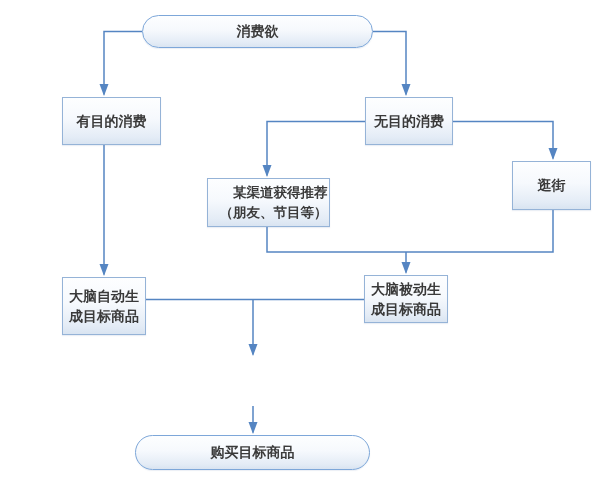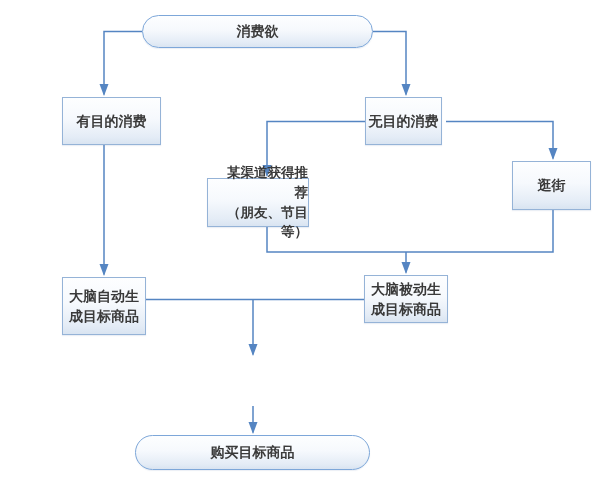--- a/index.html
+++ b/index.html
@@ -40,22 +40,22 @@
     font-size: 14px;
     line-height: 1.45;
     color: #3a3a3a;
     white-space: pre-line;
     box-shadow: 0 1px 1px rgba(120,150,190,0.15);
   }
   .terminator { border-radius: 18px; border-color: #7da7d9; }
 
   #node-start        { left: 142px; top: 15px;  width: 231px; height: 33px; }
   #node-purposeful   { left: 62px;  top: 97px;  width: 99px;  height: 48px; }
-  #node-purposeless  { left: 365px; top: 97px;  width: 77px;  height: 48px; }
-  #node-channel      { left: 207px; top: 178px; width: 102px; height: 49px; font-size: 13.5px; padding-left: 10px; }
+  #node-purposeless  { left: 365px; top: 97px;  width: 88px;  height: 48px; }
+  #node-channel      { left: 207px; top: 178px; width: 123px; height: 49px; font-size: 13.5px; padding-left: 10px; }
   #node-stroll       { left: 512px; top: 161px; width: 79px;  height: 49px; }
   #node-brain-auto   { left: 62px;  top: 277px; width: 84px;  height: 58px; }
   #node-brain-passive{ left: 364px; top: 275px; width: 84px;  height: 48px; }
   #node-go-search    { left: 197px; top: 357px; width: 113px; height: 49px; font-size: 13px; }
   #node-purchase     { left: 135px; top: 435px; width: 235px; height: 35px; }
 </style>
 </head>
 <body>
 
 <div id="canvas">

